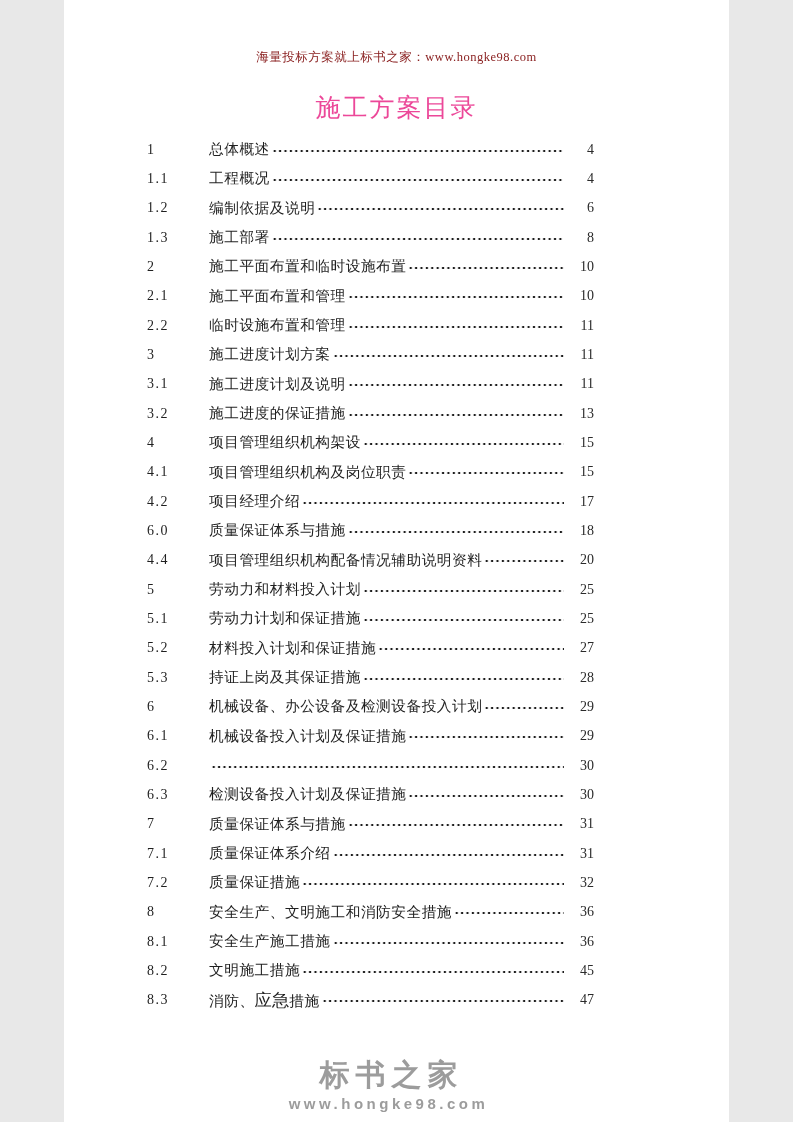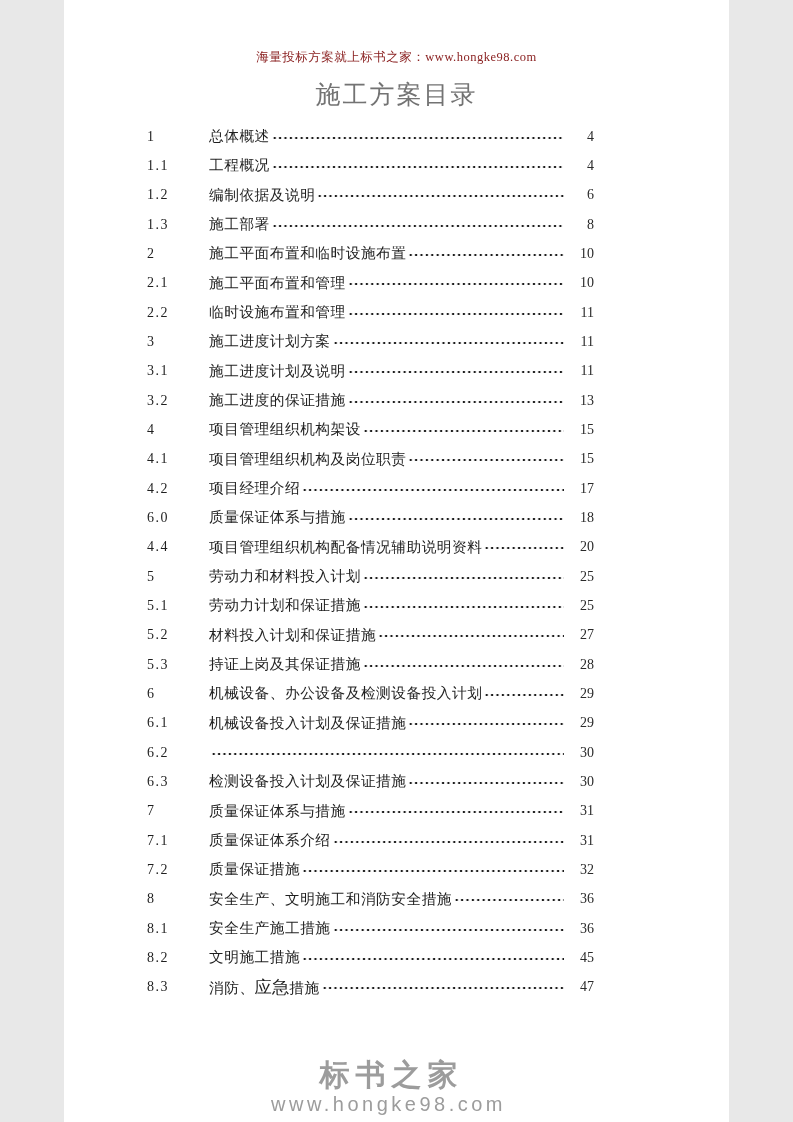--- a/index.html
+++ b/index.html
@@ -19,27 +19,27 @@
   .promo {
     padding-top: 49px;
     text-align: center;
     font-size: 12.5px;
     line-height: 16px;
     color: var(--accent-red, #8b2222);
     letter-spacing: 0.5px;
   }
 
   .doc-title {
-    margin: 13px 0 0 0;
+    margin: 26px 0 0 0;
     text-align: center;
     font-size: 25px;
     line-height: 33px;
     font-weight: 400;
     letter-spacing: 2px;
-    color: #737373;
+    color: #ec4899;
   }
 
   .toc {
     margin: 11px 135px 0 83px; 
   }
 
   .toc-row {
     display: flex;
     align-items: center;
     height: 29.33px;
@@ -99,23 +99,23 @@
     font-size: 30px;
     line-height: 34px;
     font-weight: 700;
     letter-spacing: 6px;
     margin-left: 6px; 
   }
 
   .footer .url {
     margin-top: 3px;
     font-family: "Liberation Sans", sans-serif;
-    font-size: 20px;
+    font-size: 15px;
     line-height: 18px;
-    font-weight: 400;
+    font-weight: 700;
     letter-spacing: 3.5px;
   }
 </style>
 </head>
 <body>
 
 <div class="page">
 
   <div class="promo">海量投标方案就上标书之家：www.hongke98.com</div>
 

